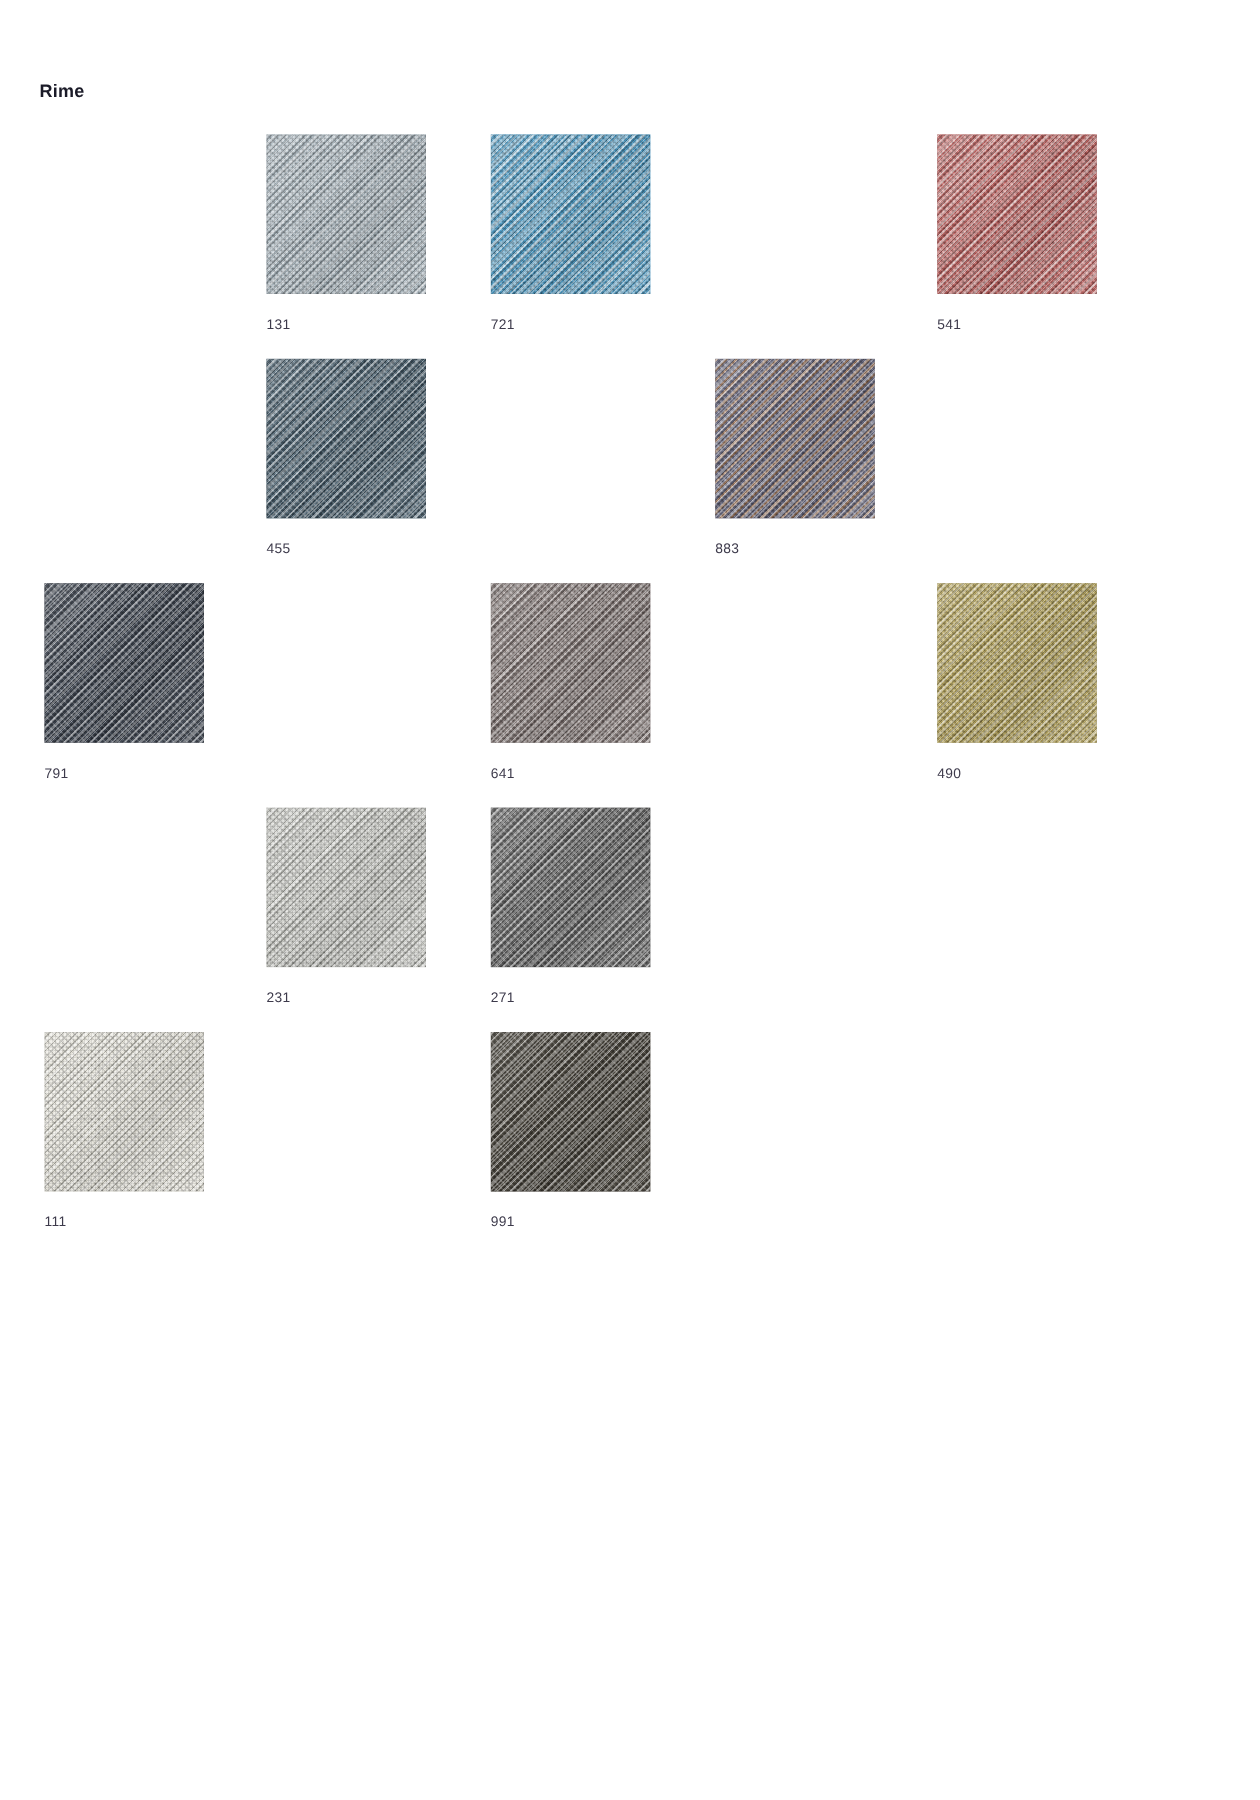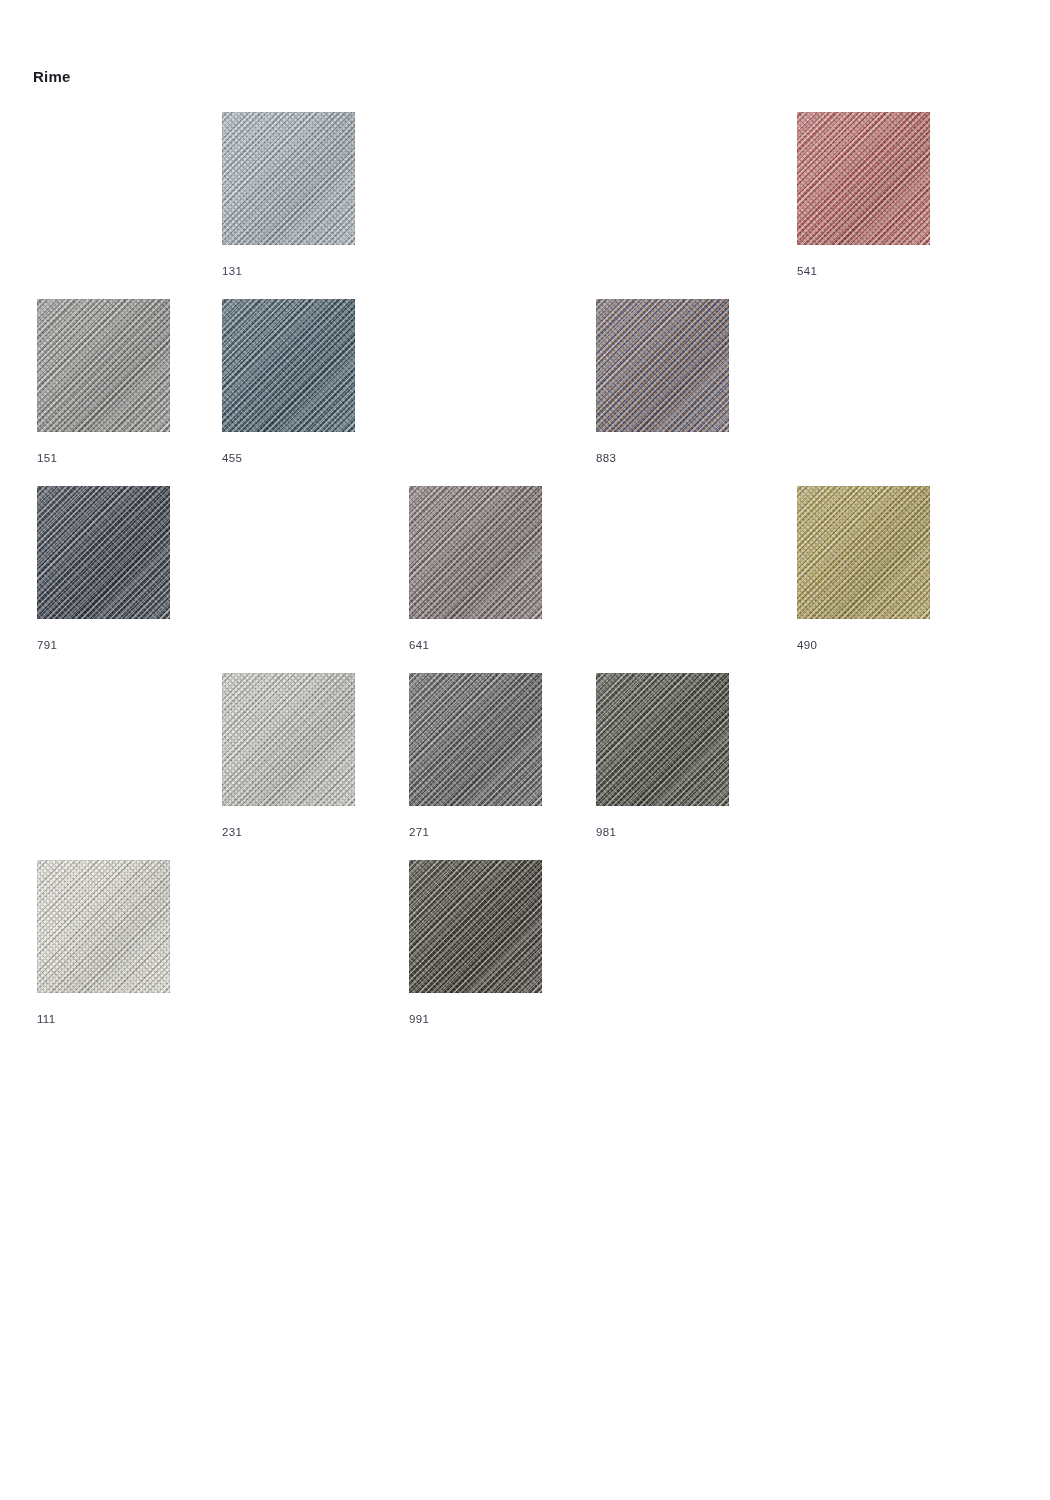--- a/index.html
+++ b/index.html
@@ -53,21 +53,21 @@
   .grid-cell {
     position: absolute;
     top: 0;
     width: 133px;
     height: 133px;
   }
   .grid-cell.col-0 { left: 0px; }
   .grid-cell.col-1 { left: 185px; }
   .grid-cell.col-2 { left: 372px; }
   .grid-cell.col-3 { left: 559px; }
-  .grid-cell.col-4 { left: 760px; }
+  .grid-cell.col-4 { left: 744px; }
 
   .swatch-tile {
     position: relative;
     width: 133px;
     height: 133px;
     overflow: hidden;
     background-color: #b9b9b9;
   }
 
   
@@ -163,40 +163,40 @@
       <div class="grid-row">
         <div class="grid-cell col-1">
           <div class="swatch-tile" style="background-color: rgb(168, 181, 189); --accent: rgba(255,255,255,0.55); --accent-opacity: 0.35;">
             <div class="accent"></div>
             <div class="weave"></div>
             <div class="fleck"></div>
             <div class="sheen"></div>
           </div>
           <div class="swatch-label">131</div>
         </div>
+        <div class="grid-cell col-2">
+          <div class="swatch-tile" style="background-color: rgb(78, 154, 195); --accent: rgba(255,255,255,0.85); --accent-opacity: 0.5;">
+            <div class="accent"></div>
+            <div class="weave"></div>
+            <div class="fleck"></div>
+            <div class="sheen"></div>
+          </div>
+          <div class="swatch-label">721</div>
+        </div>
         <div class="grid-cell col-4">
           <div class="swatch-tile" style="background-color: rgb(191, 99, 97); --accent: rgba(255,255,255,0.7); --accent-opacity: 0.42;">
             <div class="accent"></div>
             <div class="weave"></div>
             <div class="fleck"></div>
             <div class="sheen"></div>
           </div>
           <div class="swatch-label">541</div>
         </div>
       </div>
       <div class="grid-row">
-        <div class="grid-cell col-0">
-          <div class="swatch-tile" style="background-color: rgb(141, 141, 138); --accent: rgba(255,255,255,0.75); --accent-opacity: 0.45;">
-            <div class="accent"></div>
-            <div class="weave"></div>
-            <div class="fleck"></div>
-            <div class="sheen"></div>
-          </div>
-          <div class="swatch-label">151</div>
-        </div>
         <div class="grid-cell col-1">
           <div class="swatch-tile" style="background-color: rgb(69, 90, 104); --accent: rgba(173,196,210,0.8); --accent-opacity: 0.45;">
             <div class="accent"></div>
             <div class="weave"></div>
             <div class="fleck"></div>
             <div class="sheen"></div>
           </div>
           <div class="swatch-label">455</div>
         </div>
         <div class="grid-cell col-3">
@@ -250,29 +250,20 @@
         </div>
         <div class="grid-cell col-2">
           <div class="swatch-tile" style="background-color: rgb(96, 96, 96); --accent: rgba(190,190,188,0.6); --accent-opacity: 0.36;">
             <div class="accent"></div>
             <div class="weave"></div>
             <div class="fleck"></div>
             <div class="sheen"></div>
           </div>
           <div class="swatch-label">271</div>
         </div>
-        <div class="grid-cell col-3">
-          <div class="swatch-tile" style="background-color: rgb(75, 76, 66); --accent: rgba(168,172,150,0.6); --accent-opacity: 0.4;">
-            <div class="accent"></div>
-            <div class="weave"></div>
-            <div class="fleck"></div>
-            <div class="sheen"></div>
-          </div>
-          <div class="swatch-label">981</div>
-        </div>
       </div>
       <div class="grid-row">
         <div class="grid-cell col-0">
           <div class="swatch-tile" style="background-color: rgb(227, 225, 215); --accent: rgba(255,255,255,0.8); --accent-opacity: 0.3;">
             <div class="accent"></div>
             <div class="weave"></div>
             <div class="fleck"></div>
             <div class="sheen"></div>
           </div>
           <div class="swatch-label">111</div>

